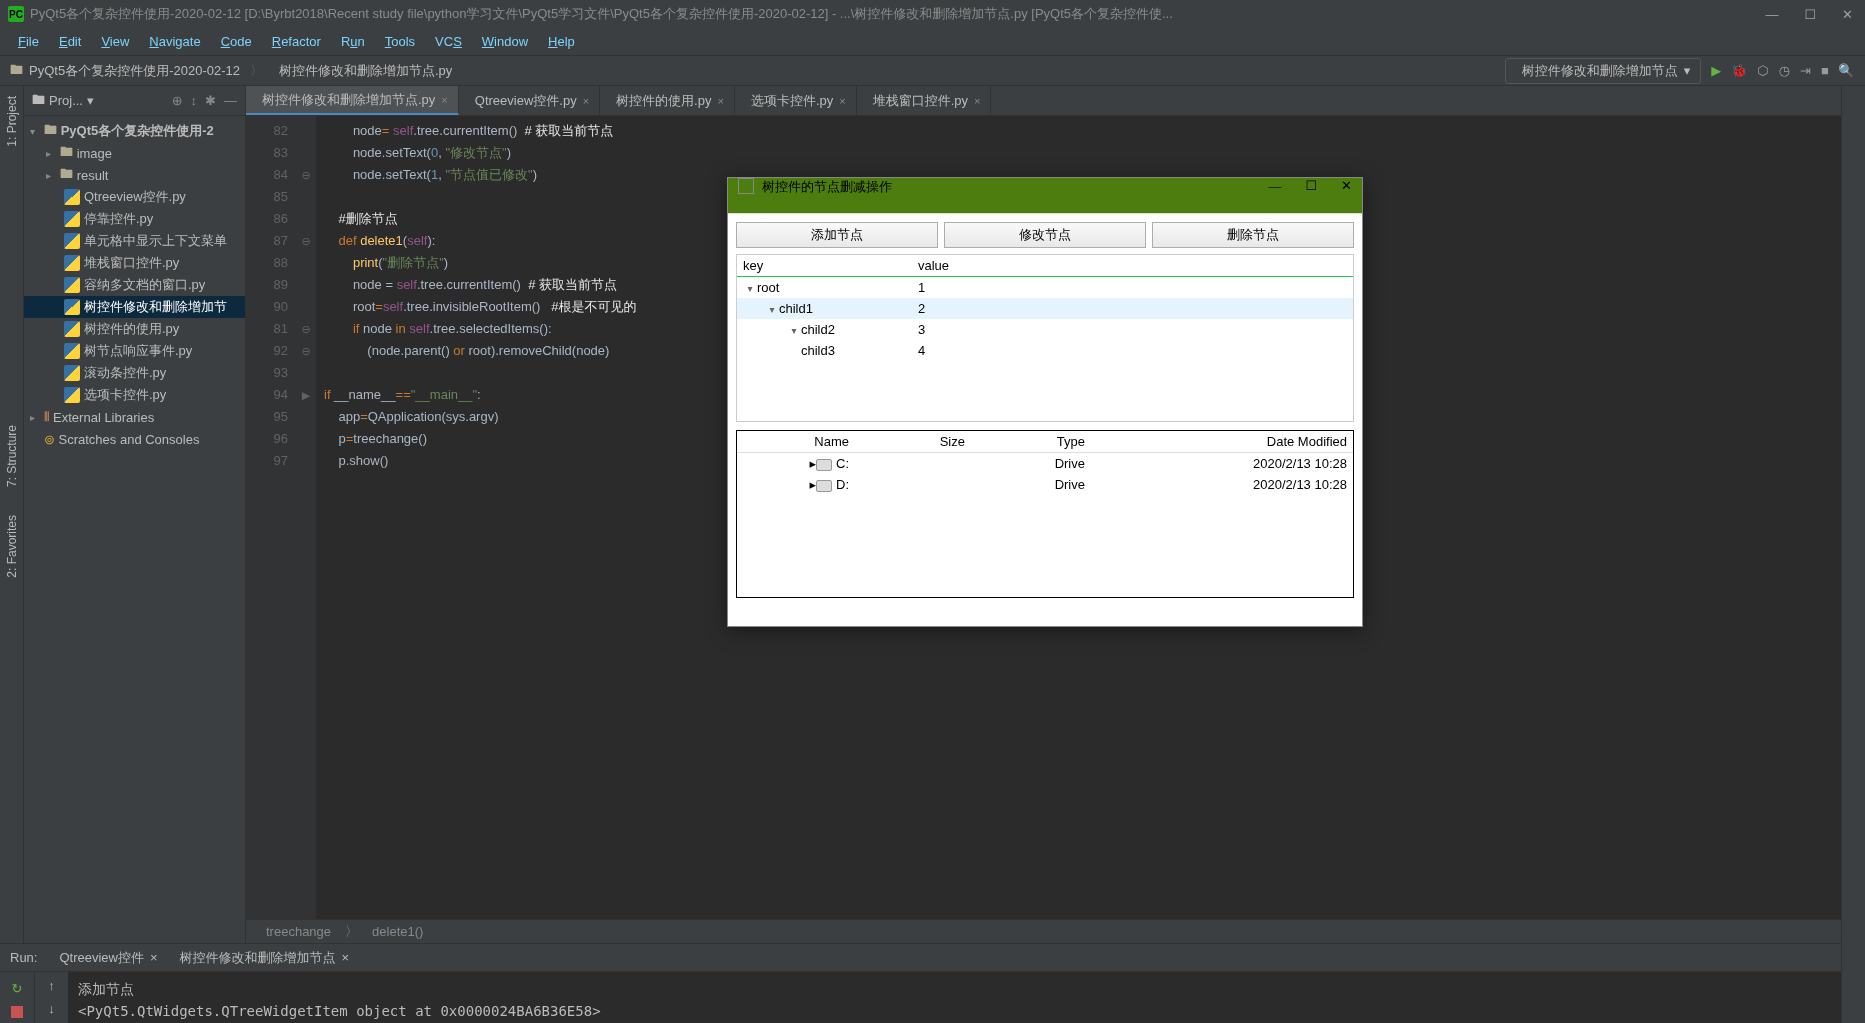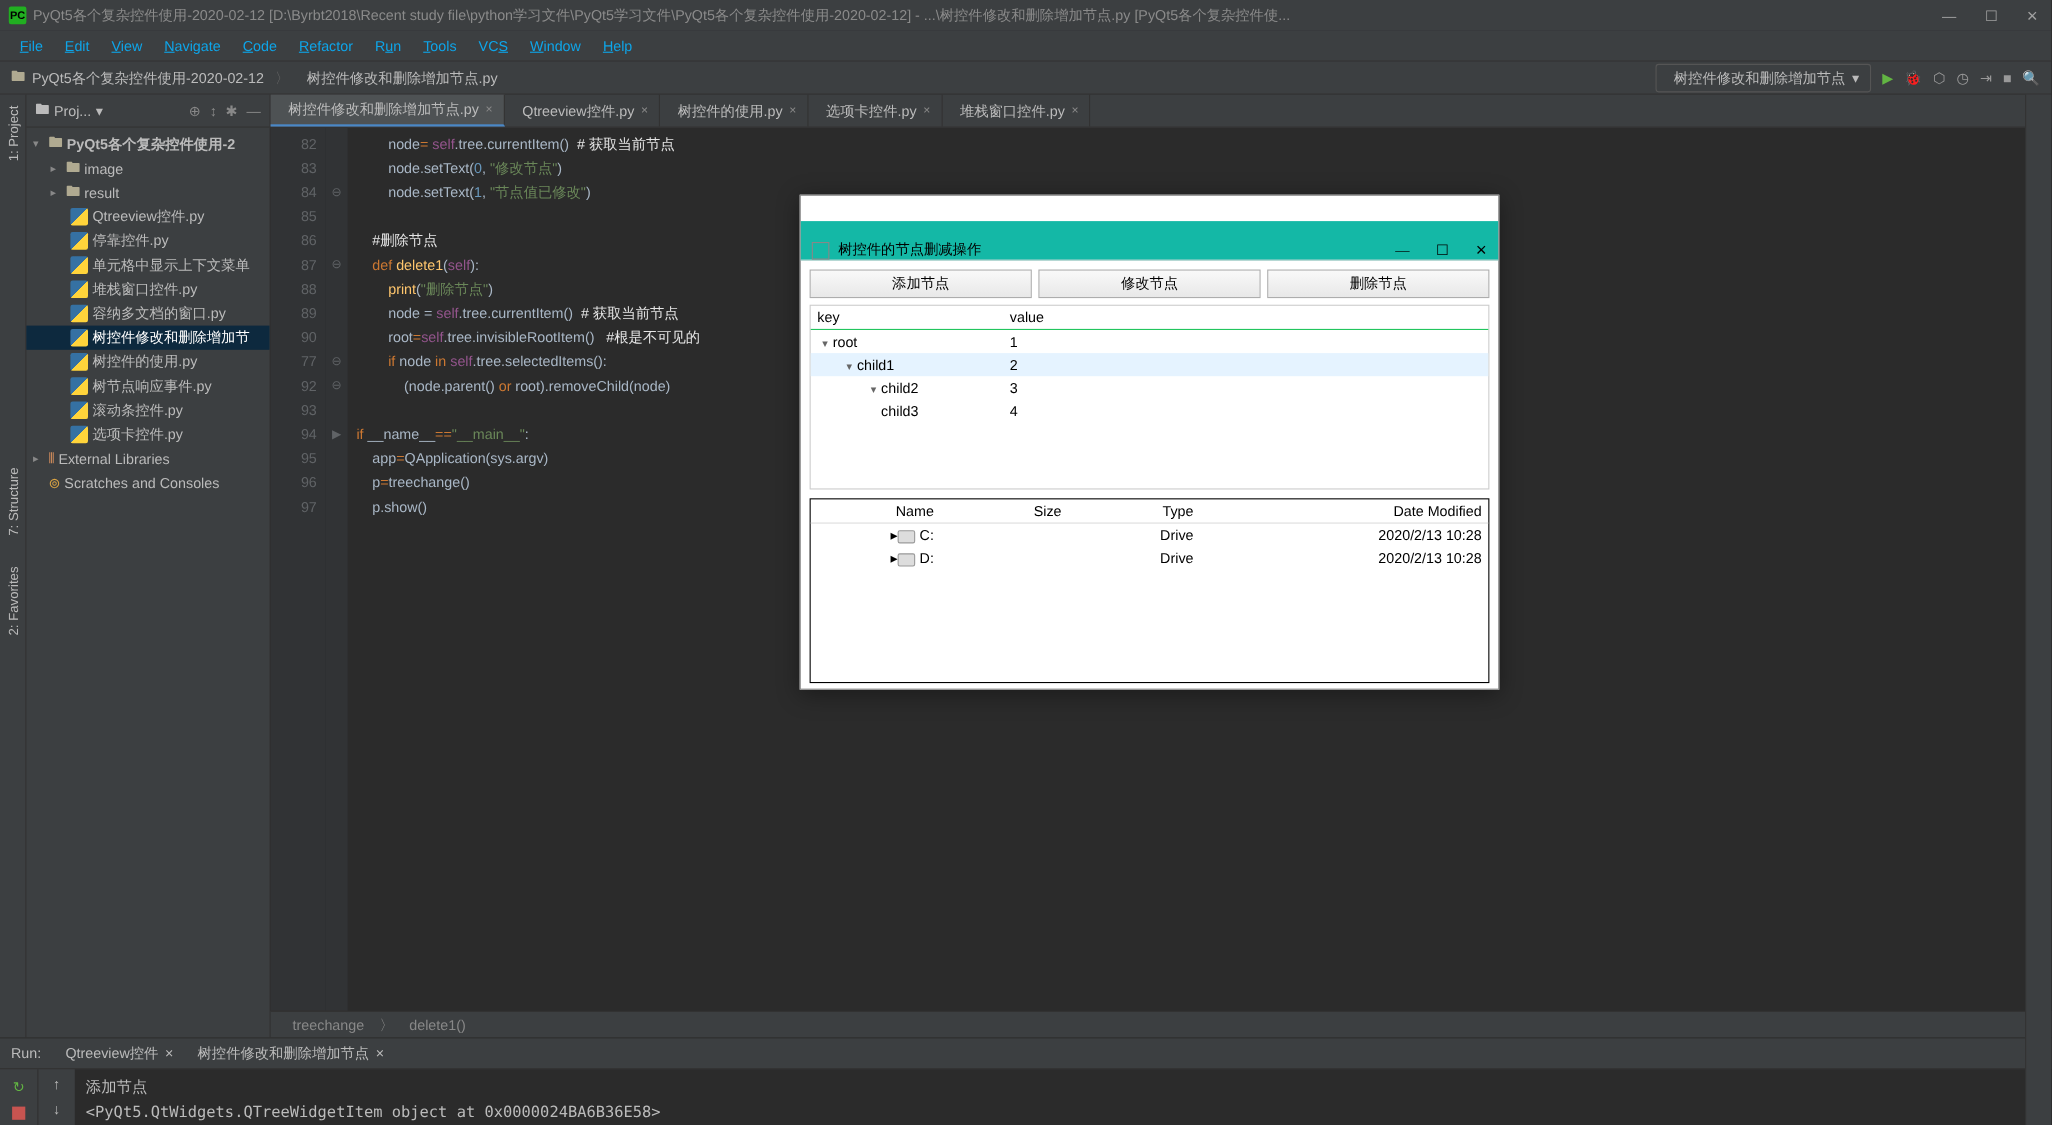--- a/index.html
+++ b/index.html
@@ -6,21 +6,21 @@
 body { background: #2b2b2b; color: #bbbbbb; width: 1865px; height: 1023px; overflow: hidden; position: relative; }
 
 
 .titlebar { height: 28px; background: #3c3f41; display: flex; align-items: center; padding: 0 8px; color: #8a8a8a; }
 .titlebar .icon { width: 16px; height: 16px; background: #21af21; margin-right: 6px; border-radius: 2px; display:flex; align-items:center; justify-content:center; color:#000; font-size:10px; font-weight:bold;}
 .titlebar .controls { margin-left: auto; display: flex; gap: 18px; color:#a0a0a0; }
 .titlebar .controls span { cursor: pointer; padding: 0 4px; }
 
 
 .menubar { height: 28px; background: #3c3f41; display: flex; align-items: center; padding: 0 8px; border-bottom: 1px solid #323232; }
-.menubar .menu-item { padding: 0 10px; color: #0ea5e9; cursor: pointer; }
+.menubar .menu-item { padding: 0 10px; color: #7dd3fc; cursor: pointer; }
 .menubar .menu-item u { text-decoration: underline; }
 
 
 .navbar { height: 30px; background: #3c3f41; display: flex; align-items: center; padding: 0 10px; border-bottom: 1px solid #323232; }
 .navbar .crumb { display: flex; align-items: center; gap: 6px; color: #bbbbbb; }
 .navbar .crumb .sep { color: #666; margin: 0 4px; }
 .navbar .right-tools { margin-left: auto; display: flex; align-items: center; gap: 10px; }
 .navbar .run-config { background: #3c3f41; border: 1px solid #555; border-radius: 3px; padding: 3px 10px; display: flex; align-items: center; gap:6px; }
 .navbar .run-btn { color: #62b543; }
 .navbar .tool-ic { color: #999; cursor:pointer; }
@@ -74,21 +74,21 @@
 .run-body { flex:1; display:flex; }
 .run-tools { width: 34px; background:#3c3f41; display:flex; flex-direction:column; align-items:center; padding:6px 0; gap:8px;}
 .run-tools .rt { width:20px; height:20px; display:flex; align-items:center; justify-content:center; color:#888; cursor:pointer;}
 .run-tools .rt.green { color:#62b543; }
 .run-tools .rt.red { background:#c75450; width:12px; height:12px;}
 .run-tools2 { width: 34px; background:#3c3f41; display:flex; flex-direction:column; align-items:center; padding:6px 0; gap:8px; border-left:1px solid #323232;}
 .run-out { flex:1; padding:6px 10px; font-family:"Consolas",monospace; font-size:14px; color:#bbbbbb; line-height:22px; white-space:pre;}
 
 
 .qt-window { position: absolute; left: 727px; top: 177px; width: 636px; height: 450px; background: #fff; border: 1px solid #888; box-shadow: 0 4px 20px rgba(0,0,0,0.4); color:#000; }
-.qt-title { height: 36px; display:flex; align-items:flex-end; padding:0 10px; background:#14b8a6; border-bottom:1px solid #ddd;margin-top:23px;}
+.qt-title { height: 36px; display:flex; align-items:flex-start; padding:0 10px; background:#4d7c0f; border-bottom:1px solid #ddd;}
 .qt-title .qicon { width:16px; height:16px; border:1px solid #888; margin-right:8px;}
 .qt-title .qctrl { margin-left:auto; display:flex; gap:24px; }
 .qt-title .qctrl span { cursor:pointer; font-family:"Segoe UI Symbol"; }
 .qt-body { padding: 8px; }
 .qt-buttons { display:flex; gap:6px; margin-bottom:6px;}
 .qt-buttons button { flex:1; height:26px; background: linear-gradient(#f9f9f9,#e8e8e8); border:1px solid #adadad; cursor:pointer; font-size:13px; }
 .qt-tree { border:1px solid #ccc; height:168px; }
 .qt-tree-head, .qt-tree-row { display:flex; }
 .qt-tree-head { border-bottom:1px solid #22c55e; }
 .qt-tree-head .col, .qt-tree-row .col { padding:3px 6px; }
@@ -225,21 +225,21 @@
       <div class="gutter" id="gutter">
           <div class="ln">82</div>
           <div class="ln">83</div>
           <div class="ln">84</div>
           <div class="ln">85</div>
           <div class="ln">86</div>
           <div class="ln">87</div>
           <div class="ln">88</div>
           <div class="ln">89</div>
           <div class="ln">90</div>
-          <div class="ln">77</div>
+          <div class="ln">81</div>
           <div class="ln">92</div>
           <div class="ln">93</div>
           <div class="ln">94</div>
           <div class="ln">95</div>
           <div class="ln">96</div>
           <div class="ln">97</div>
         </div>
       <div class="fold-gutter" id="fold-gutter">
           <div class="fg"></div>
           <div class="fg"></div>

